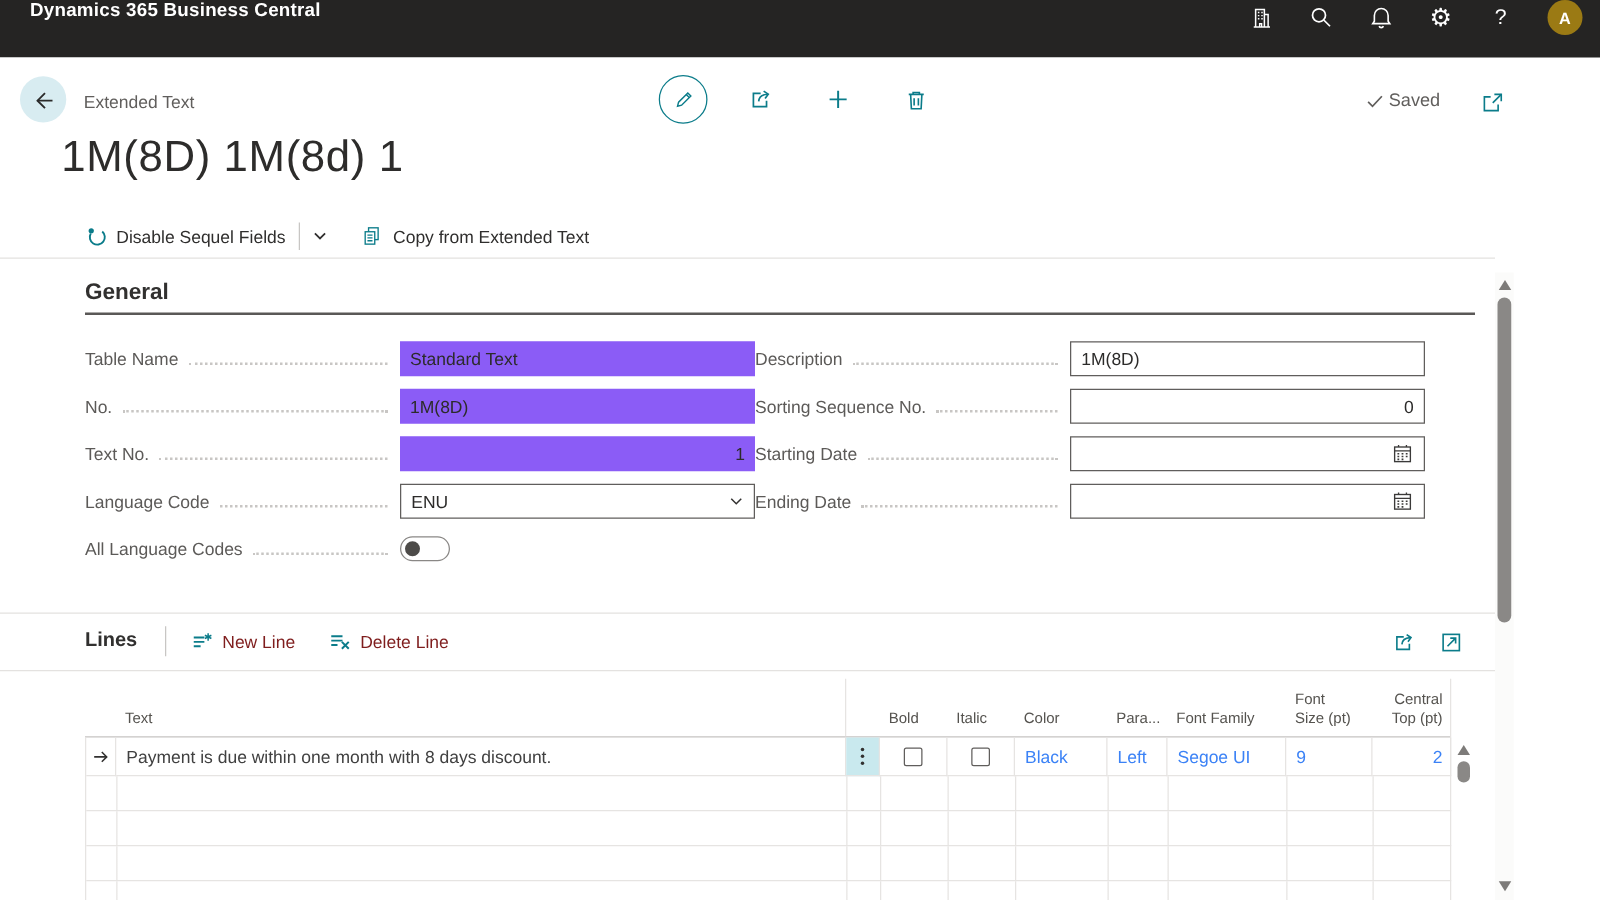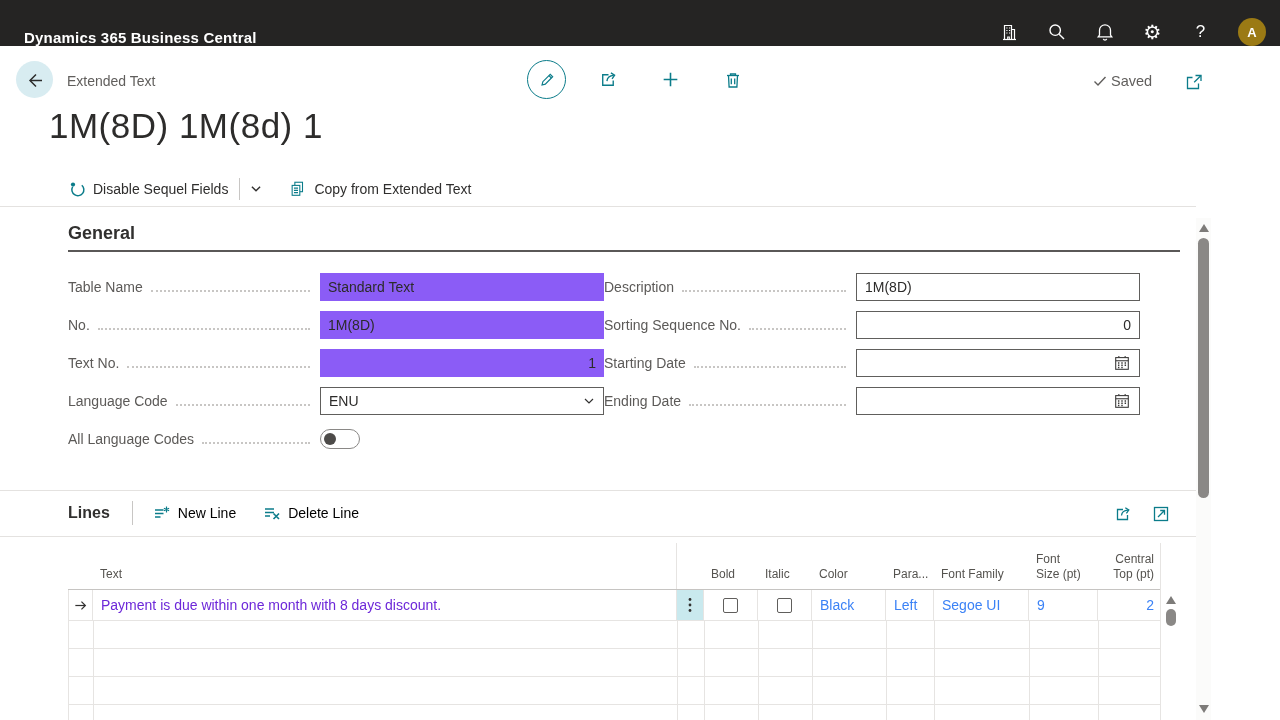--- a/index.html
+++ b/index.html
@@ -2,21 +2,21 @@
 <html><head>
 <meta charset="utf-8">
 <style>
   * { margin:0; padding:0; box-sizing:border-box; }
   html,body { width:1280px; height:720px; overflow:hidden; background:#fff;
     font-family:"Liberation Sans","DejaVu Sans",sans-serif; }
   .screen { position:relative; width:1280px; height:720px; }
 
   
   .topbar { position:absolute; top:0; left:0; width:1280px; height:46px; background:#252423;
-    display:flex; align-items:flex-end; }
+    display:flex; align-items:flex-start; }
   .topbar-title { color:#fff; font-size:15px; font-weight:bold; padding-left:24px; letter-spacing:.2px; }
   .topbar-right { margin-left:auto; display:flex; align-items:center; gap:27px; padding-right:14px; }
   .tb-icon { width:21px; height:21px; display:flex; align-items:center; justify-content:center; color:#fff; cursor:pointer; }
   .glyph-icon { font-family:"DejaVu Sans",sans-serif; font-size:20px; line-height:1; color:#fff; }
   .help-q { font-size:17px; color:#fff; }
   .avatar { width:28px; height:28px; border-radius:50%; background:#9b7a14; color:#fff;
     font-size:13px; font-weight:bold; display:flex; align-items:center; justify-content:center; }
 
   
   .page { position:absolute; top:46px; left:0; width:1104px; height:674px; background:#fff; }
@@ -65,37 +65,37 @@
   .chev { margin-left:auto; width:12px; height:12px; color:#323130; cursor:pointer; }
   .cal { margin-left:auto; width:18px; height:18px; color:#3b3a39; cursor:pointer; }
   .toggle { width:40px; height:20px; border:1px solid #8a8886; border-radius:10px; position:relative;
     background:#fff; cursor:pointer; }
   .knob { position:absolute; left:3px; top:3px; width:12px; height:12px; border-radius:50%; background:#4d4b49; }
 
   
   .lines-header { position:absolute; left:68px; top:444px; height:46px; display:flex; align-items:center; }
   .lines-title { font-size:16px; font-weight:700; color:#31302f; }
   .lh-sep { width:1px; height:24px; background:#c8c6c4; margin:0 19px 0 22px; }
-  .lh-btn { display:flex; align-items:center; gap:7px; font-size:14px; color:#000000; cursor:pointer; margin-right:26px; }
+  .lh-btn { display:flex; align-items:center; gap:7px; font-size:14px; color:#7f1d1d; cursor:pointer; margin-right:26px; }
   .lh-right { position:absolute; left:1113px; top:458px; display:flex; gap:18px; color:#0b7c8a; }
   .lh-right .ic { width:20px; height:20px; cursor:pointer; }
 
   
   .table-wrap { position:absolute; left:68px; top:497px; width:1112px; height:177px; }
   .cols { display:grid; grid-template-columns:24px 584px 27px 54px 54px 74px 48px 95px 69px 63px; width:1092px; }
   .thead { height:47px; border-bottom:1px solid #c6c4c2; align-items:end; }
   .th { font-size:12px; color:#55534f; padding:0 4px 7px 8px; line-height:15px; cursor:pointer; }
   .th.menu-h { border-left:1px solid #e6e4e2; height:100%; }
   .th.right { text-align:right; padding-right:6px; }
   .tbody { border-left:1px solid #e6e4e2; }
   .trow { height:31px; }
   .td { border-right:1px solid #e6e4e2; border-bottom:1px solid #e6e4e2; display:flex; align-items:center;
     font-size:14px; color:#3b82f6; overflow:hidden; white-space:nowrap; cursor:pointer; }
   .td.arrow { justify-content:center; color:#323130; }
-  .td.rowtext { padding:0 8px; color:#6d28d9; }
+  .td.rowtext { padding:0 8px; color:#404040; }
   .td.menu-cell { background:#c9e9ee; justify-content:center; }
   .td.cb { justify-content:center; }
   .td.pad8 { padding-left:8px; }
   .td.numr { justify-content:flex-end; padding-right:6px; }
   .checkbox { width:15px; height:15px; border:1px solid #605e5c; border-radius:2px; background:#fff; cursor:pointer; }
   .empty-row { height:28px; border-bottom:1px solid #e6e4e2; width:1092px; cursor:pointer;
     background-image:linear-gradient(#e6e4e2,#e6e4e2),linear-gradient(#e6e4e2,#e6e4e2),linear-gradient(#e6e4e2,#e6e4e2),
       linear-gradient(#e6e4e2,#e6e4e2),linear-gradient(#e6e4e2,#e6e4e2),linear-gradient(#e6e4e2,#e6e4e2),
       linear-gradient(#e6e4e2,#e6e4e2),linear-gradient(#e6e4e2,#e6e4e2),linear-gradient(#e6e4e2,#e6e4e2);
     background-repeat:no-repeat; background-size:1px 100%;

